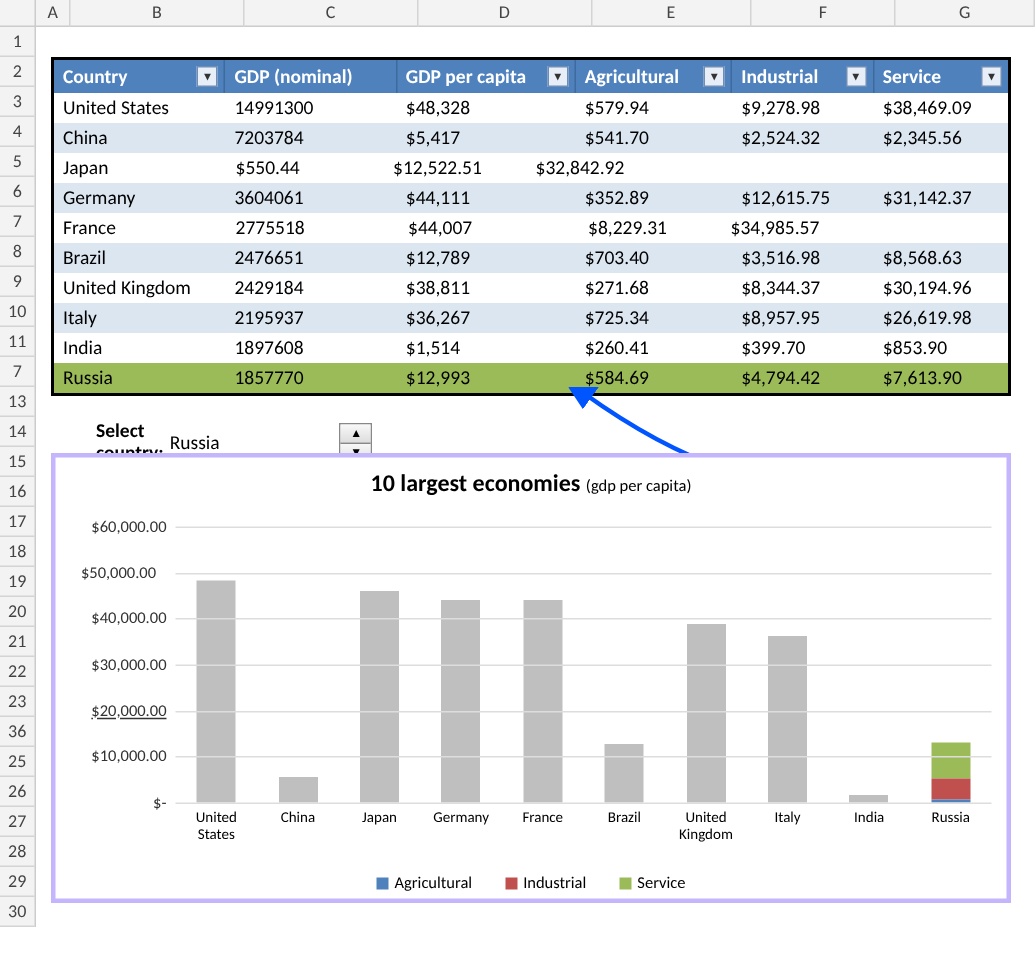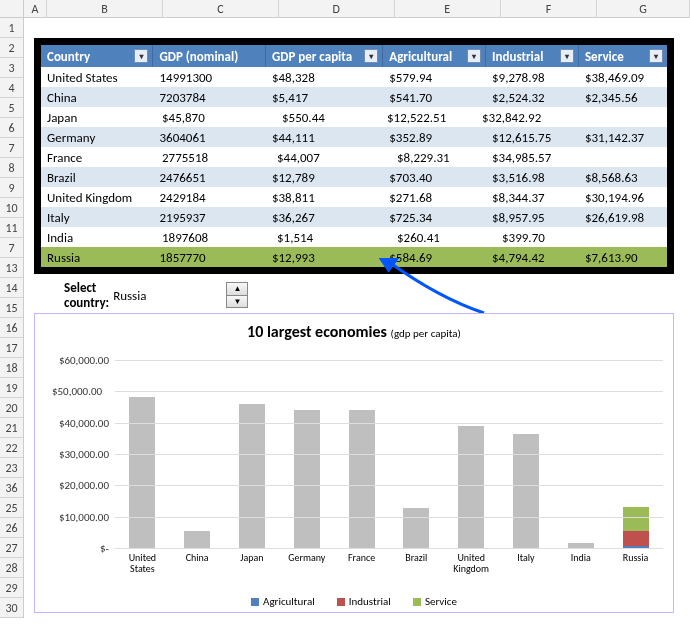--- a/index.html
+++ b/index.html
@@ -44,21 +44,21 @@
     background:#f3f3f3; border-right:1px solid #ccc; border-bottom:1px solid #ccc;
   }
   .grid {
     position: absolute;
     top: 18px; left: 24px;
   }
   
   .tbl {
     position: absolute;
     top: 20px; left: 10px;
-    border: 7px solid #000000;
+    border: 2px solid #000000;
     width: 640px;
   }
   .hdr-row {
     display: flex;
     background: #4f81bd;
     color: #fff;
     font-weight: bold;
     height: 22px;
     align-items: center;
   }
@@ -118,23 +118,23 @@
     background: linear-gradient(#f8f8f8,#ddd);
     border: none;
     font-size: 8px; line-height: 1;
     padding: 0;
     cursor: pointer;
   }
   .spin button + button { border-top: 1px solid #888; }
 
   .chart {
     position: absolute;
-    top: 295px; left: 10px;
+    top: 284px; left: 10px;
     width: 640px; height: 300px;
-    border: 1px solid #c4b5fd;
+    border: 3px solid #c4b5fd;
     background: #fff;
   }
   .chart-title { text-align: center; margin-top: 8px; font-weight: bold; font-size: 16px; }
   .chart-title .sub { font-weight: normal; font-size: 11px; }
   .plot { position: absolute; top: 46px; left: 80px; right: 10px; bottom: 64px; border-left:0; border-bottom:0; }
   .ytick { position: absolute; left: -70px; width: 64px; text-align: right; font-size: 11px; color:#333; transform: translateY(-50%); }
   .gridline { position: absolute; left: 0; right: 0; height: 1px; background: #ddd; }
   .bars { position: absolute; inset: 0; display: flex; align-items: flex-end; justify-content: space-around; }
   .barcol { flex:1; display:flex; flex-direction: column; justify-content: flex-end; align-items: center; height:100%; position:relative;}
   .bar { width: 26px; background: #bfbfbf; }
@@ -237,21 +237,20 @@
           <div class="data-row alt">
             <div class="dcell w-b">China</div>
             <div class="dcell w-c">7203784</div>
             <div class="dcell w-d">$5,417</div>
             <div class="dcell w-e">$541.70</div>
             <div class="dcell w-f">$2,524.32</div>
             <div class="dcell w-g">$2,345.56</div>
           </div>
           <div class="data-row">
             <div class="dcell w-b">Japan</div>
-            <div class="dcell w-d">$45,870</div>
             <div class="dcell w-e">$550.44</div>
             <div class="dcell w-f">$12,522.51</div>
             <div class="dcell w-g">$32,842.92</div>
           </div>
           <div class="data-row alt">
             <div class="dcell w-b">Germany</div>
             <div class="dcell w-c">3604061</div>
             <div class="dcell w-d">$44,111</div>
             <div class="dcell w-e">$352.89</div>
             <div class="dcell w-f">$12,615.75</div>
@@ -287,20 +286,21 @@
             <div class="dcell w-e">$725.34</div>
             <div class="dcell w-f">$8,957.95</div>
             <div class="dcell w-g">$26,619.98</div>
           </div>
           <div class="data-row">
             <div class="dcell w-b">India</div>
             <div class="dcell w-c">1897608</div>
             <div class="dcell w-d">$1,514</div>
             <div class="dcell w-e">$260.41</div>
             <div class="dcell w-f">$399.70</div>
+            <div class="dcell w-g">$853.90</div>
           </div>
           <div class="data-row hl">
             <div class="dcell w-b">Russia</div>
             <div class="dcell w-c">1857770</div>
             <div class="dcell w-d">$12,993</div>
             <div class="dcell w-e">$584.69</div>
             <div class="dcell w-f">$4,794.42</div>
             <div class="dcell w-g">$7,613.90</div>
           </div>
         </div>
@@ -378,21 +378,21 @@
           </div>
       <div class="gridline" style="top: 0%;"></div>
           <div class="ytick" style="top: 0%;">$60,000.00</div>
           <div class="gridline" style="top: 16.6667%;"></div>
           <div class="ytick" style="top: 16.6667%; text-align: center;">$50,000.00</div>
           <div class="gridline" style="top: 33.3333%;"></div>
           <div class="ytick" style="top: 33.3333%;">$40,000.00</div>
           <div class="gridline" style="top: 50%;"></div>
           <div class="ytick" style="top: 50%;">$30,000.00</div>
           <div class="gridline" style="top: 66.6667%;"></div>
-          <div class="ytick" style="top: 66.6667%;">$20,000.00</div>
+          <div class="ytick" style="top: 66.6667%; text-decoration: underline;">$20,000.00</div>
           <div class="gridline" style="top: 83.3333%;"></div>
           <div class="ytick" style="top: 83.3333%;">$10,000.00</div>
           <div class="gridline" style="top: 100%;"></div>
           <div class="ytick" style="top: 100%;">$-</div>
         </div>
       <div class="legend" id="legend">
           <div class="item">
             <span class="swatch" style="background:#4f81bd"></span>
             <span>Agricultural</span>
           </div>

